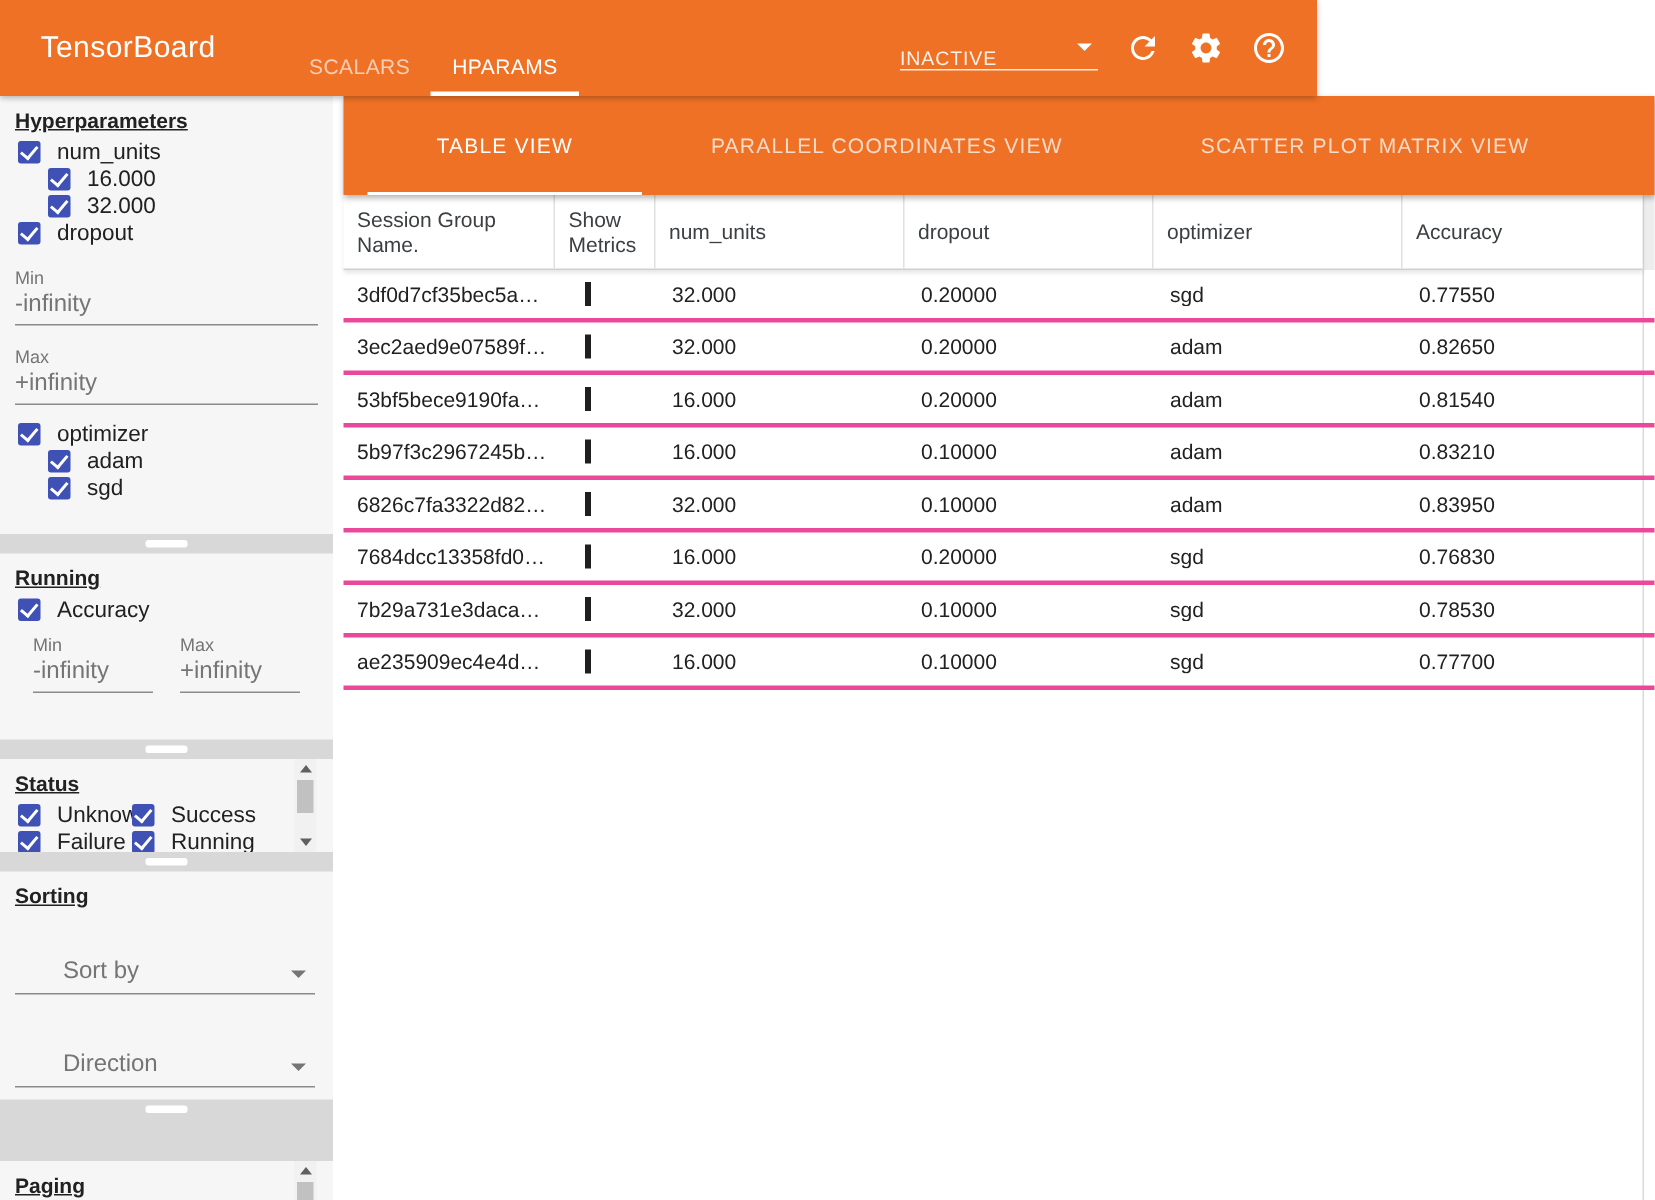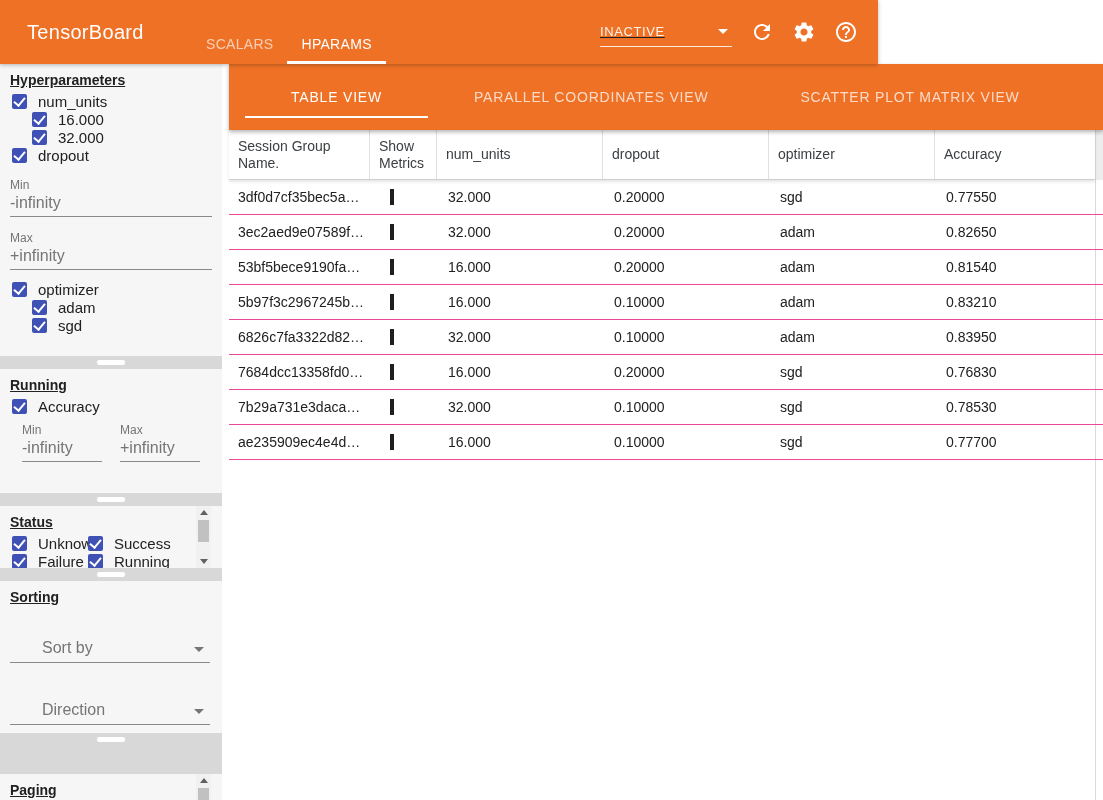--- a/index.html
+++ b/index.html
@@ -15,21 +15,21 @@
   .top-tabs { position:absolute; left:192px; top:0; height:64px; display:flex; }
   .top-tab { height:64px; line-height:64px; padding:12px 14px; font-size:14px;
     letter-spacing:.3px; color:rgba(255,255,255,0.65); cursor:pointer; position:relative; }
   .top-tab.active { color:#fff; }
   .top-tab.active::after { content:""; position:absolute; left:0; right:0; bottom:0;
     height:3px; background:#fff; }
   .appbar-right { position:absolute; right:20px; top:0; height:64px;
     display:flex; align-items:center; gap:18px; }
   .runs-select { width:132px; height:30px; position:relative;
     border-bottom:1px solid rgba(255,255,255,0.85); cursor:pointer;
-    display:flex; align-items:center;text-decoration:underline; }
+    display:flex; align-items:flex-end; }
   .runs-select .val { color:rgba(255,255,255,0.9); font-size:13px; letter-spacing:.6px; }
   .caret { position:absolute; right:4px; top:12px; width:0; height:0;
     border-left:5px solid transparent; border-right:5px solid transparent;
     border-top:5px solid #fff; }
   .icon-btn { width:24px; height:24px; cursor:pointer; }
   .icon-btn svg { width:24px; height:24px; fill:#fff; }
 
   
   .sidebar { position:absolute; left:0; top:64px; width:222px; height:736px;
     background:#d8d8d8; z-index:5; }
@@ -90,39 +90,39 @@
   .sc-down::after { content:""; position:absolute; left:4px; top:4px; width:0; height:0;
     border-left:4px solid transparent; border-right:4px solid transparent;
     border-top:5px solid #606060; }
   .sc-thumb { width:11px; height:22px; background:#c1c1c1; margin-top:1px; cursor:grab; }
 
   
   .main { position:absolute; left:229px; top:64px; width:874px; height:736px; background:#fff; }
   .viewtabs { position:absolute; left:0; top:0; width:874px; height:66px;
     background:#ee7125; z-index:10; box-shadow:0 2px 4px rgba(0,0,0,0.3);
     display:flex; padding-left:16px; }
-  .viewtab { height:54px; line-height:66px; padding:0 46px; font-size:14px;
+  .viewtab { height:66px; line-height:66px; padding:0 46px; font-size:14px;
     letter-spacing:.8px; color:rgba(255,255,255,0.75); cursor:pointer; position:relative;
     white-space:nowrap; }
   .viewtab.active { color:#fff; }
   .viewtab.active::after { content:""; position:absolute; left:0; right:0; bottom:0;
     height:2px; background:#fff; }
 
   .thead { position:absolute; left:0; top:66px; width:866px; height:50px;
     display:flex; border-bottom:1px solid #cfcfcf; background:#fff; z-index:3;
     box-shadow:0 2px 3px rgba(0,0,0,0.10); }
   .th { display:flex; align-items:center; font-size:14px; color:#3c4043;
     border-right:1px solid #e0e0e0; padding-left:9px; padding-right:4px;
     line-height:17px; cursor:pointer; }
   .th:last-child { border-right:none; }
   .c1{width:141px;} .c2{width:67px;} .c3{width:166px;} .c4{width:166px;}
   .c5{width:166px;} .c6{width:160px;}
 
   .tbody { position:absolute; left:0; top:116px; width:874px; }
-  .tr { display:flex; align-items:center; height:35px; border-bottom:1px solid #ec4899; }
+  .tr { display:flex; align-items:center; height:35px; border-bottom:3px solid #ec4899; }
   .td { font-size:14px; color:#212121; padding-left:9px; white-space:nowrap; overflow:hidden; }
   .td.c3,.td.c4,.td.c5,.td.c6 { padding-left:11px; }
   .cbx-empty { width:15px; height:15px; border:2px solid #1f1f1f; border-radius:2px;
     background:#fff; margin-left:11px; cursor:pointer; }
 
   .v-line { position:absolute; left:866px; top:66px; bottom:0; width:0;
     border-left:1px solid #d9d9d9; }
   .hdr-strip { position:absolute; left:867px; top:66px; width:7px; height:50px;
     background:#ededed; }
 </style>

